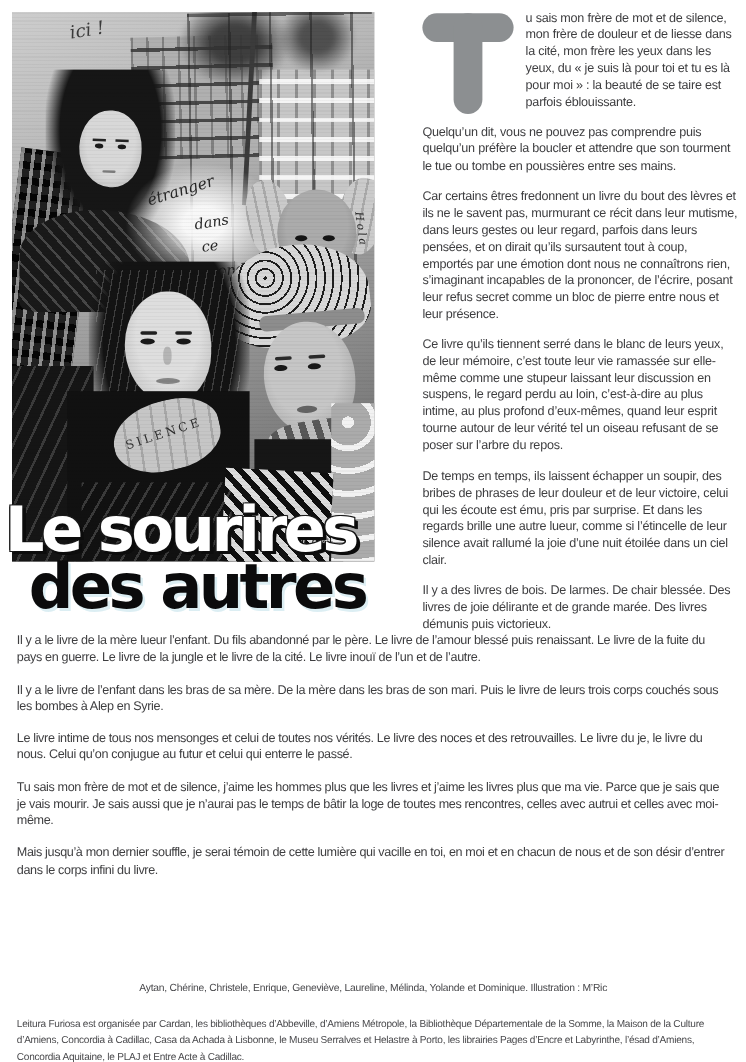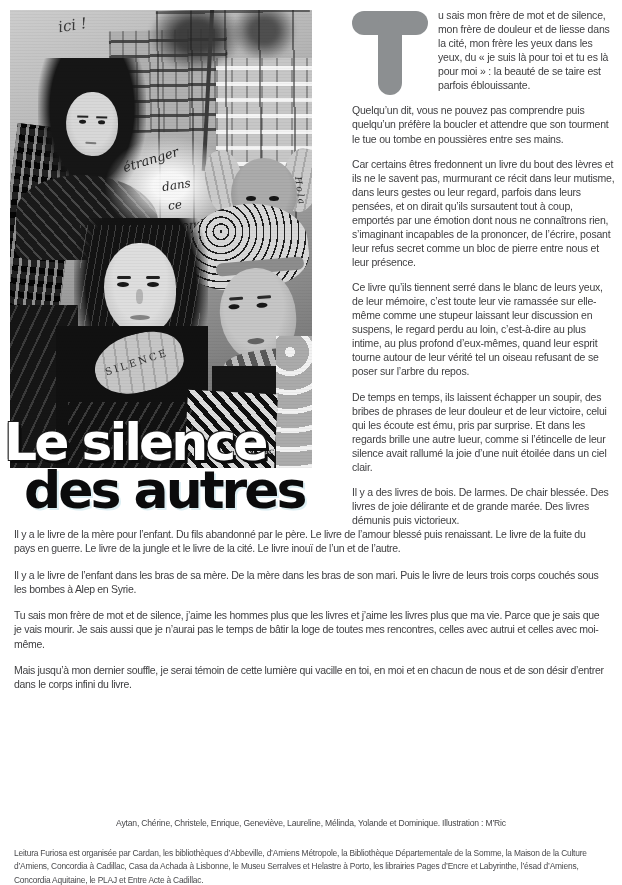--- a/index.html
+++ b/index.html
@@ -190,39 +190,40 @@
     <div class="c-w2-body"></div>
     <div class="c-w2-hand">
       <span class="c-silence">SILENCE</span>
     </div>
     <div class="c-keff"></div>
     <div class="c-scribble"></div>
     <span class="c-sign">M’Ric</span>
     <div class="c-grain"></div>
   </div>
 
-  <div class="title title1">Le silence</div>
+  <div class="title title1">Le sourires</div>
   <div class="title title2">des autres</div>
 
   <div class="col">
     <p>
       <span class="dropT" aria-label="T">
           <i class="bar"></i>
           <i class="stem"></i>
         </span><span>u sais mon frère de mot et de silence, mon frère de douleur et de liesse dans la cité, mon frère les yeux dans les yeux, du « je suis là pour toi et tu es là pour moi » : la beauté de se taire est parfois éblouissante.</span>
     </p>
     <p>Quelqu’un dit, vous ne pouvez pas comprendre puis quelqu’un préfère la boucler et attendre que son tourment le tue ou tombe en poussières entre ses mains.</p>
     <p>Car certains êtres fredonnent un livre du bout des lèvres et ils ne le savent pas, murmurant ce récit dans leur mutisme, dans leurs gestes ou leur regard, parfois dans leurs pensées, et on dirait qu’ils sursautent tout à coup, emportés par une émotion dont nous ne connaîtrons rien, s’imaginant incapables de la prononcer, de l’écrire, posant leur refus secret comme un bloc de pierre entre nous et leur présence.</p>
     <p>Ce livre qu’ils tiennent serré dans le blanc de leurs yeux, de leur mémoire, c’est toute leur vie ramassée sur elle-même comme une stupeur laissant leur discussion en suspens, le regard perdu au loin, c’est-à-dire au plus intime, au plus profond d’eux-mêmes, quand leur esprit tourne autour de leur vérité tel un oiseau refusant de se poser sur l’arbre du repos.</p>
     <p>De temps en temps, ils laissent échapper un soupir, des bribes de phrases de leur douleur et de leur victoire, celui qui les écoute est ému, pris par surprise. Et dans les regards brille une autre lueur, comme si l’étincelle de leur silence avait rallumé la joie d’une nuit étoilée dans un ciel clair.</p>
     <p>Il y a des livres de bois. De larmes. De chair blessée. Des livres de joie délirante et de grande marée. Des livres démunis puis victorieux.</p>
   </div>
 
   <div class="fulltext">
-    <p>Il y a le livre de la mère pour l’enfant. Du fils abandonné par le père. Le livre de l’amour blessé puis renaissant. Le livre de la fuite du pays en guerre. Le livre de la jungle et le livre de la cité. Le livre inouï de l’un et de l’autre.</p>
+    <p>Il y a le livre de la mère lueur l’enfant. Du fils abandonné par le père. Le livre de l’amour blessé puis renaissant. Le livre de la fuite du pays en guerre. Le livre de la jungle et le livre de la cité. Le livre inouï de l’un et de l’autre.</p>
     <p>Il y a le livre de l’enfant dans les bras de sa mère. De la mère dans les bras de son mari. Puis le livre de leurs trois corps couchés sous les bombes à Alep en Syrie.</p>
+    <p>Le livre intime de tous nos mensonges et celui de toutes nos vérités. Le livre des noces et des retrouvailles. Le livre du je, le livre du nous. Celui qu’on conjugue au futur et celui qui enterre le passé.</p>
     <p>Tu sais mon frère de mot et de silence, j’aime les hommes plus que les livres et j’aime les livres plus que ma vie. Parce que je sais que je vais mourir. Je sais aussi que je n’aurai pas le temps de bâtir la loge de toutes mes rencontres, celles avec autrui et celles avec moi-même.</p>
     <p>Mais jusqu’à mon dernier souffle, je serai témoin de cette lumière qui vacille en toi, en moi et en chacun de nous et de son désir d’entrer dans le corps infini du livre.</p>
   </div>
 
   <div class="credits">Aytan, Chérine, Christele, Enrique, Geneviève, Laureline, Mélinda, Yolande et Dominique. Illustration : M’Ric</div>
   <div class="footer">Leitura Furiosa est organisée par Cardan, les bibliothèques d’Abbeville, d’Amiens Métropole, la Bibliothèque Départementale de la Somme, la Maison de la Culture d’Amiens, Concordia à Cadillac, Casa da Achada à Lisbonne, le Museu Serralves et Helastre à Porto, les librairies Pages d’Encre et Labyrinthe, l’ésad d’Amiens, Concordia Aquitaine, le PLAJ et Entre Acte à Cadillac.</div>
 </div>
 
 </body></html>

